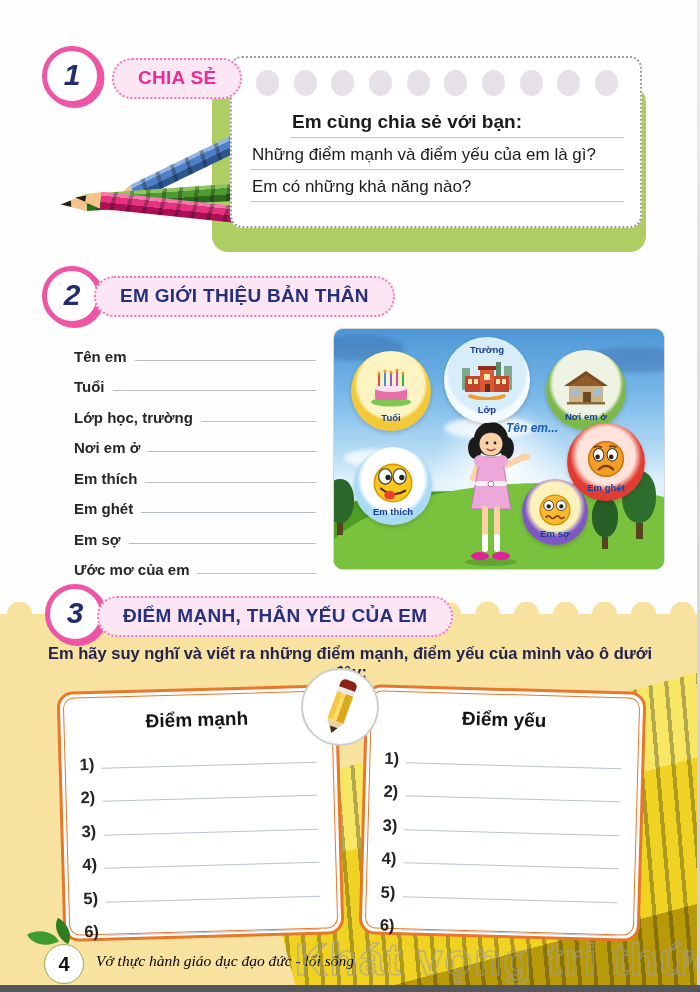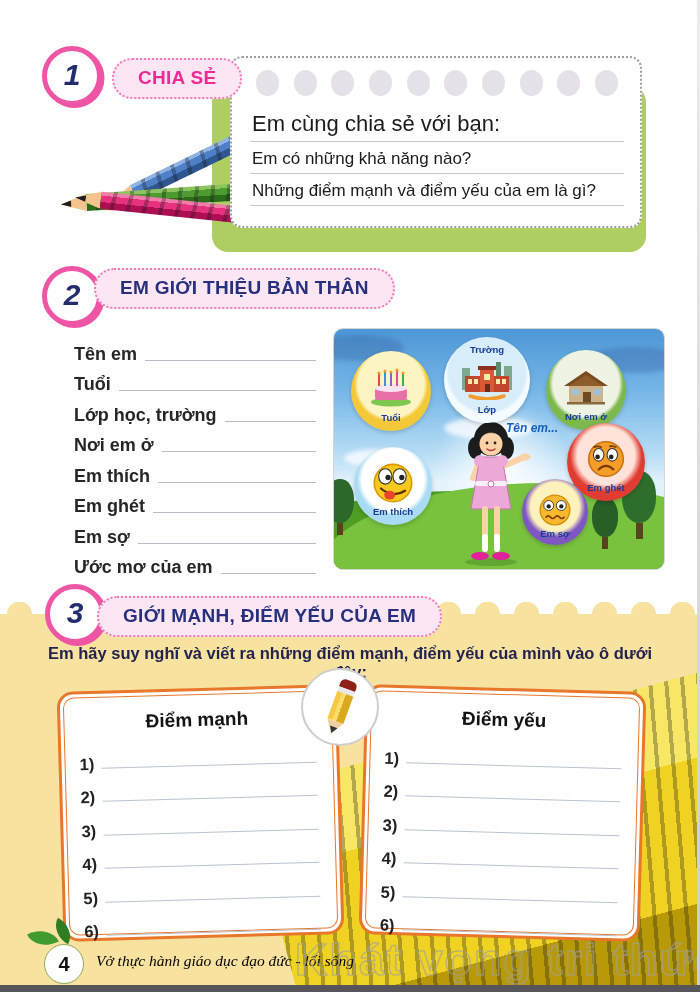--- a/index.html
+++ b/index.html
@@ -13,37 +13,37 @@
         padding:7px 24px 8px 24px;font-weight:bold;font-size:19px;letter-spacing:.3px;z-index:6;white-space:nowrap;}
   .pill.pink{color:#ee2b95;}
   .pill.navy{color:#27307c;}
   
   .green-card{position:absolute;left:212px;top:86px;width:434px;height:166px;background:#aecd62;border-radius:16px;}
   .notepad{position:absolute;left:230px;top:56px;width:412px;height:172px;background:#fff;
            border:2px dotted #9d9d9d;border-radius:12px;padding:8px 16px 0 18px;box-sizing:border-box;z-index:3;}
   .dots-row{display:flex;justify-content:space-between;padding:4px 6px 8px 6px;}
   .dots-row i{width:23px;height:26px;border-radius:50%;background:#e6e0e8;}
   .pad-line{border-bottom:1.5px solid #c8c8c8;padding:7px 2px 4px 2px;font-size:17px;color:#1b1b1b;}
-  .pad-line.bold{font-weight:normal;font-size:22px;}
+  .pad-line.bold{font-weight:bold;font-size:19px;margin-left:40px;}
   
   .pencil{position:absolute;height:17px;display:flex;align-items:stretch;transform-origin:100% 50%;z-index:2;}
   .pencil .tip{width:26px;position:relative;background:#f4c48c;clip-path:polygon(0 50%,100% 0,100% 100%);flex:none;}
   .pencil .tip::before{content:'';position:absolute;left:0;top:30%;width:11px;height:40%;background:#1f1f1f;
                        clip-path:polygon(0 50%,100% 0,100% 100%);}
   .pencil .shaft{flex:1;border-radius:0 8px 8px 0;}
   .shaft.blue{background:linear-gradient(180deg,#8fb4e4 0 22%,#4f7fc7 22% 60%,#2f568f 60% 100%);}
   .shaft.yellow{background:linear-gradient(180deg,#f8e765 0 22%,#f0d322 22% 60%,#b89a08 60% 100%);}
   .shaft.green{background:linear-gradient(180deg,#8cc55e 0 22%,#4d9b31 22% 60%,#2c6b19 60% 100%);}
   .shaft.pink{background:linear-gradient(180deg,#f27bab 0 22%,#e73280 22% 60%,#ad0f55 60% 100%);}
   .shaft::after{content:'';display:block;height:100%;
      background:repeating-linear-gradient(100deg,transparent 0 12px,rgba(20,20,20,.30) 12px 16px);border-radius:0 8px 8px 0;}
   
   .form-col{position:absolute;left:74px;top:336px;width:242px;}
   .frow{display:flex;align-items:flex-end;height:30.5px;}
-  .flabel{font-size:18px;font-weight:bold;color:#262626;white-space:nowrap;padding-right:8px;padding-bottom:2px;}
+  .flabel{font-size:15px;font-weight:bold;color:#262626;white-space:nowrap;padding-right:8px;padding-bottom:2px;}
   .fline{flex:1;border-bottom:1.5px solid #b6bdc6;height:1px;margin-bottom:6px;}
   
   .illus{position:absolute;left:333px;top:328px;width:330px;height:240px;border-radius:10px;overflow:hidden;
          border:1px solid #d5d5d5;background:linear-gradient(180deg,#4d97d6 0%,#7ab9e9 28%,#b7ddf5 52%,#e2f2fc 64%,#cfeaf8 100%);}
   .cloud{position:absolute;background:rgba(255,255,255,.75);border-radius:50%;filter:blur(2px);}
   .cloud.dk{background:rgba(52,96,160,.35);}
   .glow{position:absolute;left:88px;top:62px;width:160px;height:160px;
         background:radial-gradient(circle,rgba(255,255,255,.95) 0%,rgba(255,255,255,0) 62%);}
   .hill{position:absolute;border-radius:50%;}
   .grass{position:absolute;left:0;right:0;bottom:0;height:34px;background:#5fae2e;}
@@ -133,29 +133,29 @@
         <i></i>
         <i></i>
         <i></i>
         <i></i>
         <i></i>
         <i></i>
         <i></i>
     </div>
     <div class="pad-line bold">Em cùng chia sẻ với bạn:</div>
     <div>
+        <div class="pad-line">Những điểm mạnh và điểm yếu của em là gì?</div>
         <div class="pad-line">Em có những khả năng nào?</div>
-        <div class="pad-line">Những điểm mạnh và điểm yếu của em là gì?</div>
       </div>
   </div>
 
   <div class="badge" style="left:42px;top:266px;">
     <span>2</span>
   </div>
-  <div class="pill navy" style="left:94px;top:268px;">EM GIỚI THIỆU BẢN THÂN</div>
+  <div class="pill navy" style="left:94px;top:276px;">EM GIỚI THIỆU BẢN THÂN</div>
 
   <div class="form-col">
       <div class="frow">
       <span class="flabel">Tên em</span>
       <span class="fline"></span>
     </div>
       <div class="frow">
       <span class="flabel">Tuổi</span>
       <span class="fline"></span>
     </div>
@@ -326,21 +326,21 @@
       </svg>
       <span class="blabel bot" style="bottom:7px;">Em sợ</span>
     </div>
   </div>
 
   <div class="yellow"></div>
 
   <div class="badge" style="left:45px;top:584px;">
     <span>3</span>
   </div>
-  <div class="pill navy" style="left:97px;top:596px;">GIỚI MẠNH, ĐIỂM YẾU CỦA EM</div>
+  <div class="pill navy" style="left:97px;top:596px;">ĐIỂM MẠNH, THÂN YẾU CỦA EM</div>
 
   <div class="instruction">Em hãy suy nghĩ và viết ra những điểm mạnh, điểm yếu của mình vào ô dưới đây:</div>
 
   <div class="obox left">
     <div class="inner">
       <h3>Điểm mạnh</h3>
       <div>
           <div class="nrow">
           <span class="num">1)</span>
           <span class="nline"></span>

